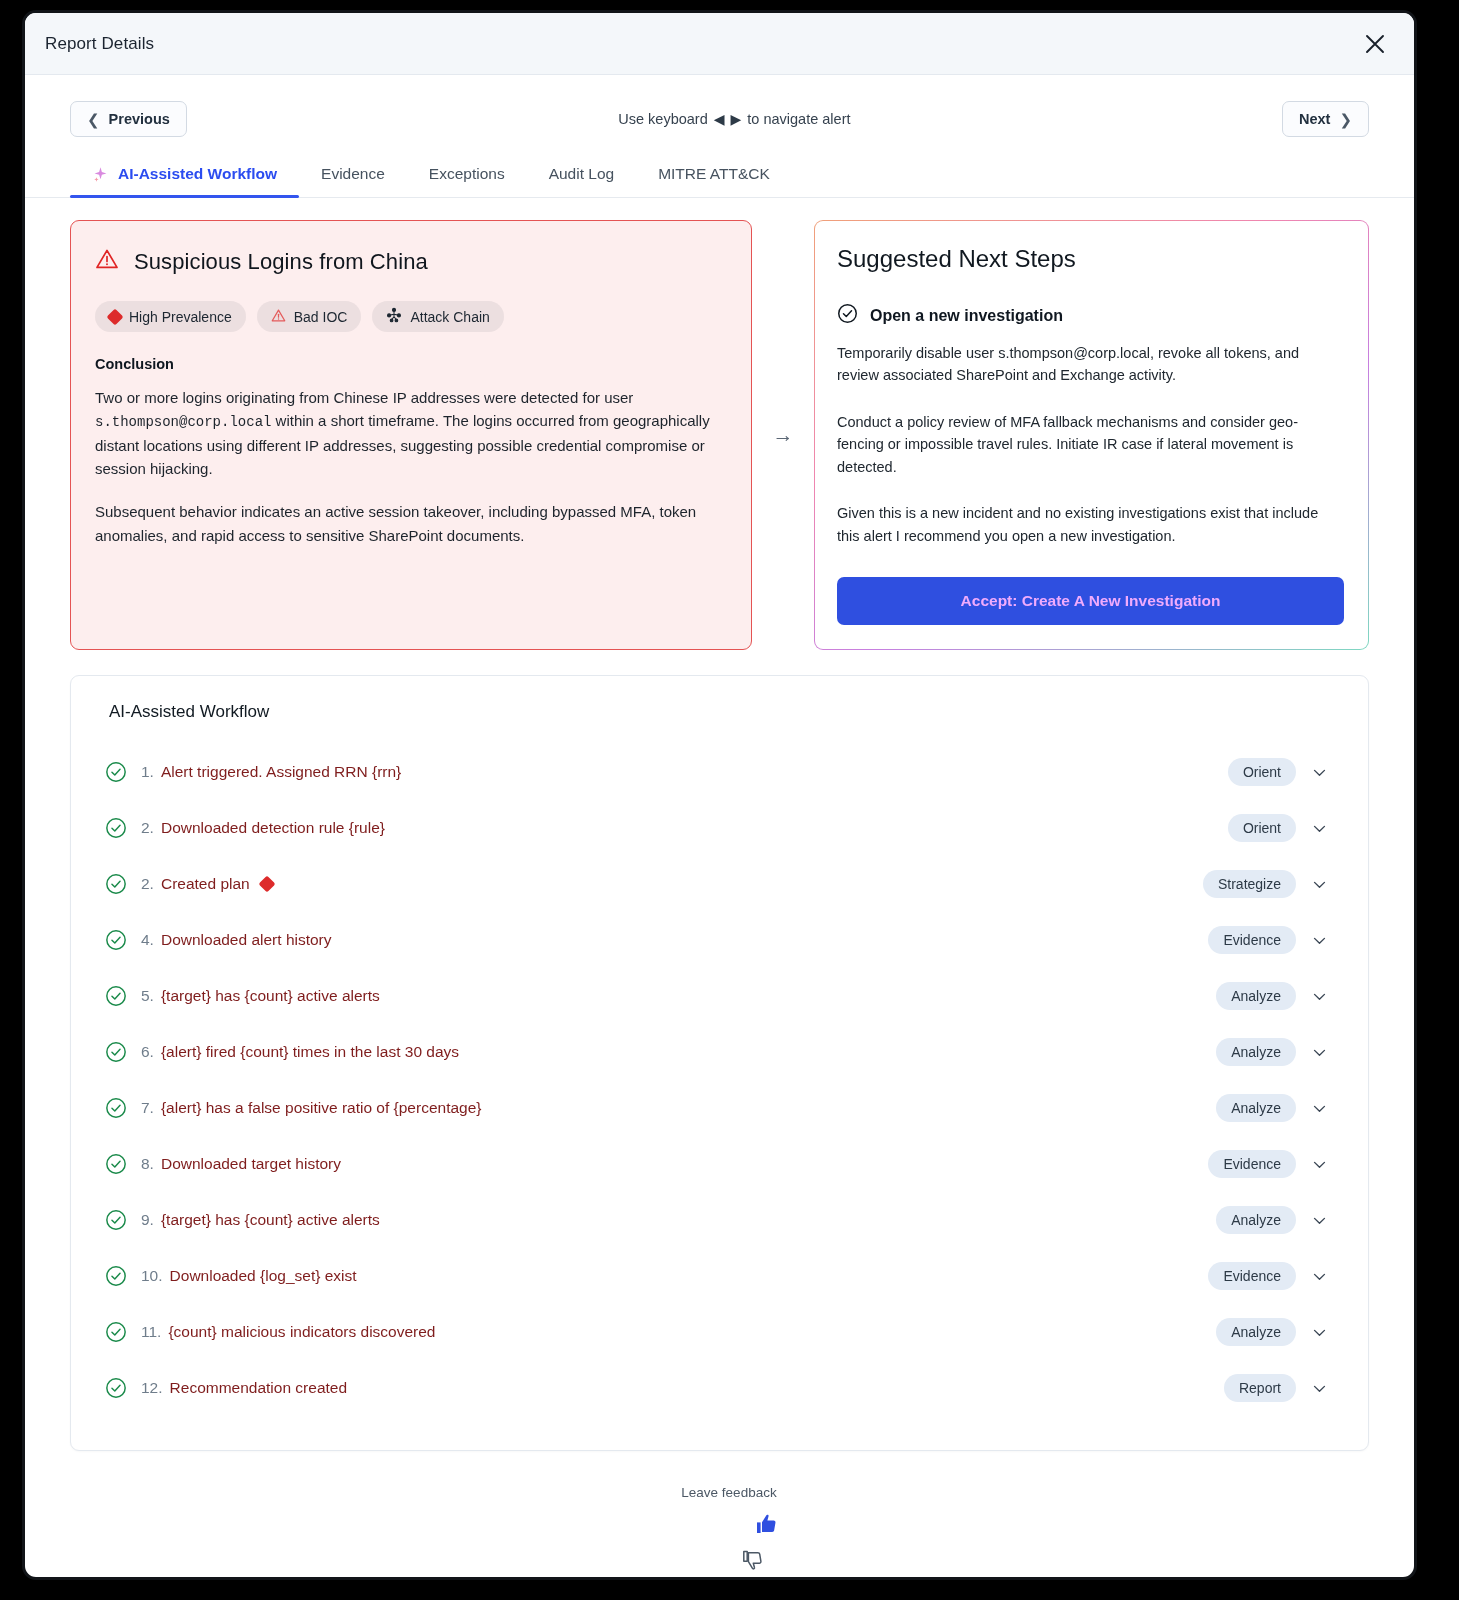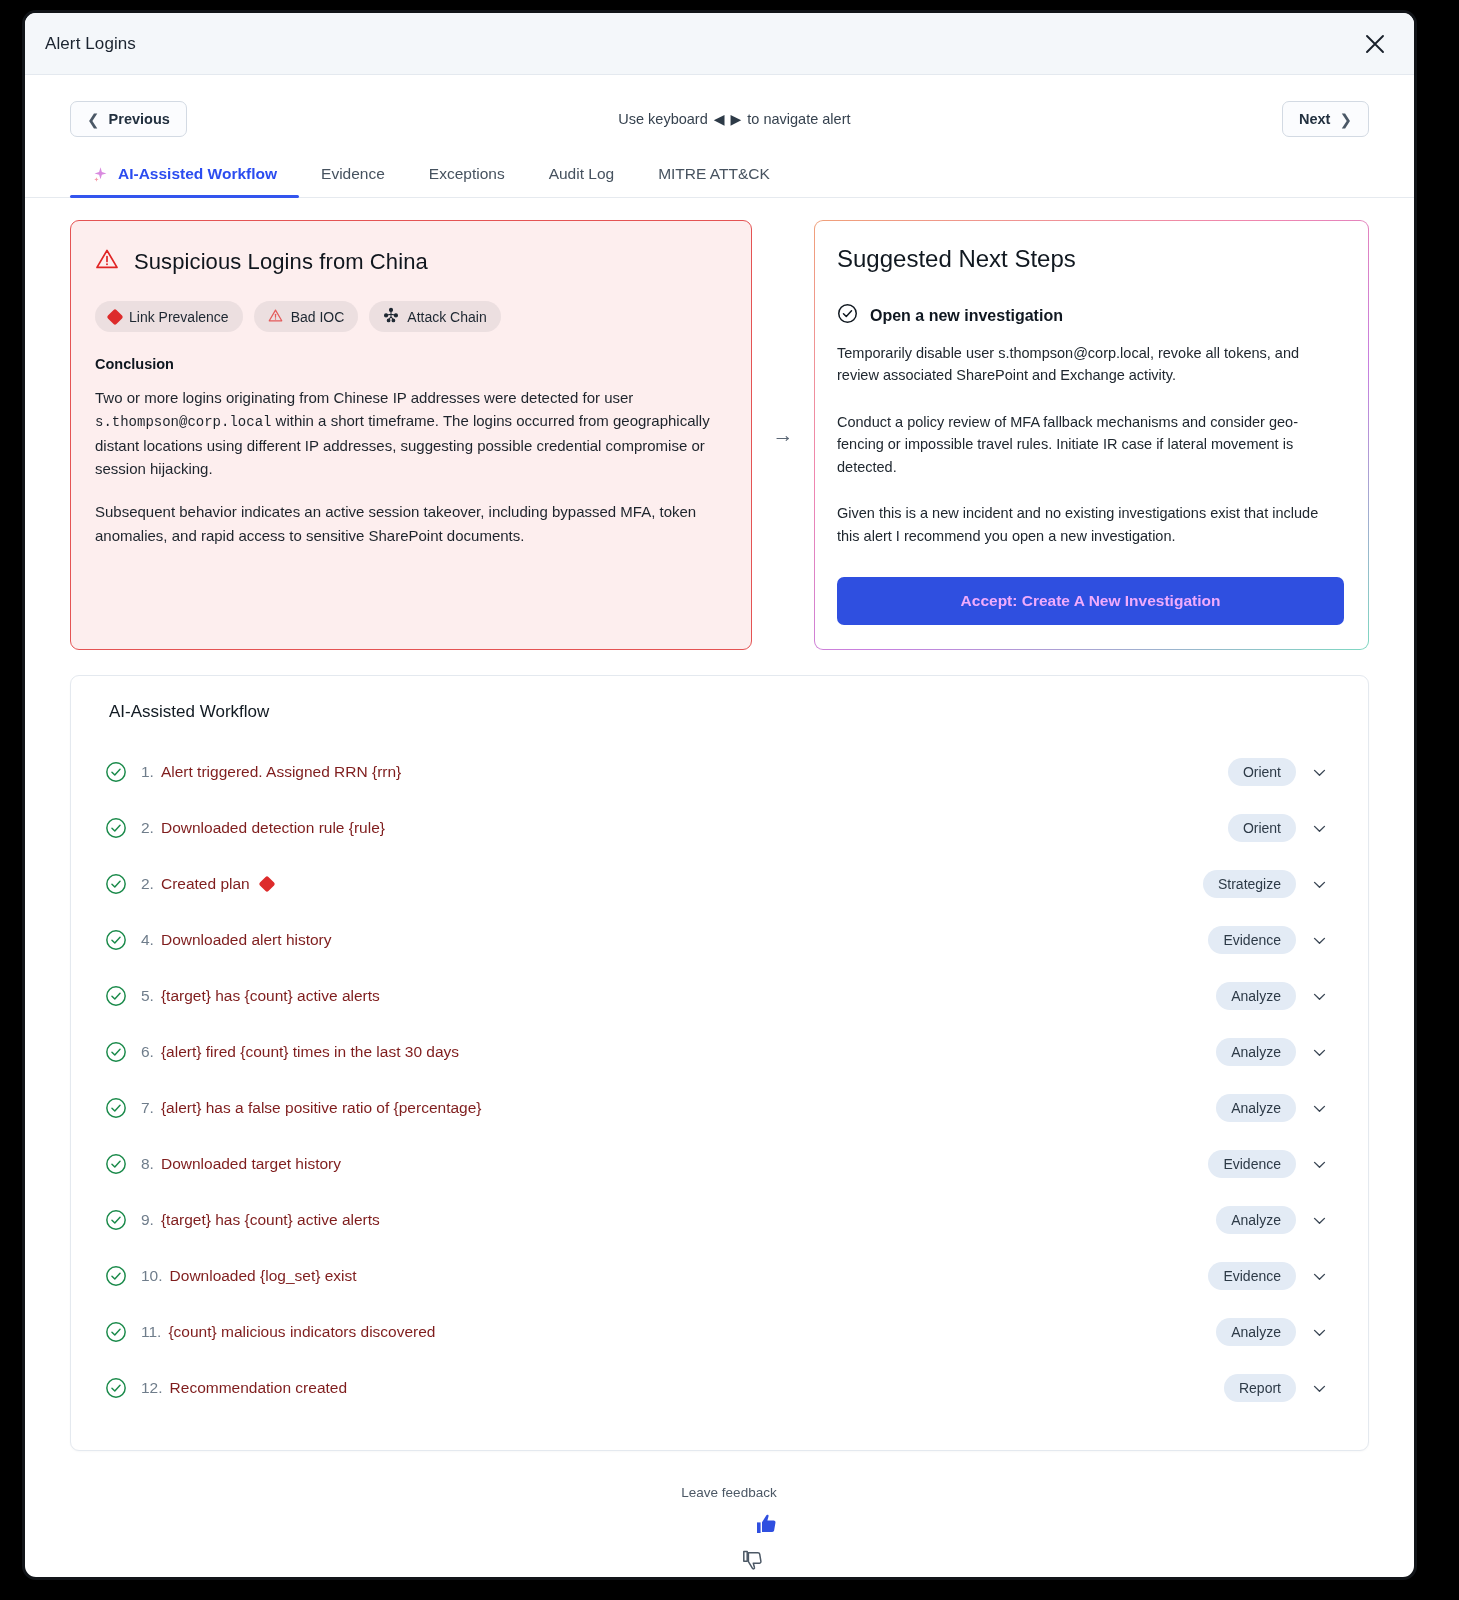--- a/index.html
+++ b/index.html
@@ -213,21 +213,21 @@
     font-size: 13.5px; color:#46525f;
   }
   .link { color:#2b4cf0; text-decoration: underline; cursor:pointer; font-size:13.5px;}
 </style>
 </head>
 <body>
 
 <div class="screen">
 
   <div class="titlebar">
-    <div class="titlebar-title">Alert Logins</div>
+    <div class="titlebar-title">Report Details</div>
     <div class="titlebar-spacer"></div>
     <div class="close-btn">
       <svg width="22" height="22" viewBox="0 0 22 22" fill="none" stroke="#18202a" stroke-width="1.9" stroke-linecap="round">
         <path d="M3 3 L19 19 M19 3 L3 19"></path>
       </svg>
     </div>
   </div>
 
   <div class="navrow">
     <div class="navbtn">
@@ -280,21 +280,21 @@
             <path d="M12 9.5 V14.4"></path>
             <circle cx="12" cy="17.3" r=".95" fill="#e02424" stroke="none"></circle>
           </svg>
         </span>
         <span>Suspicious Logins from China</span>
       </div>
 
       <div class="pill-row">
         <div class="pill">
           <span class="diamond"></span>
-          <span>Link Prevalence</span>
+          <span>High Prevalence</span>
         </div>
         <div class="pill">
           <span>
             <svg width="15" height="15" viewBox="0 0 24 24" fill="none" stroke="#e45b5b" stroke-width="2" stroke-linejoin="round" stroke-linecap="round">
               <path d="M12 3.4 L22 20.4 L2 20.4 Z"></path>
                 <path d="M12 10 V14.6"></path>
               <circle cx="12" cy="17.5" r="1.1" fill="#e45b5b" stroke="none"></circle>
             </svg>
           </span>
           <span>Bad IOC</span>

